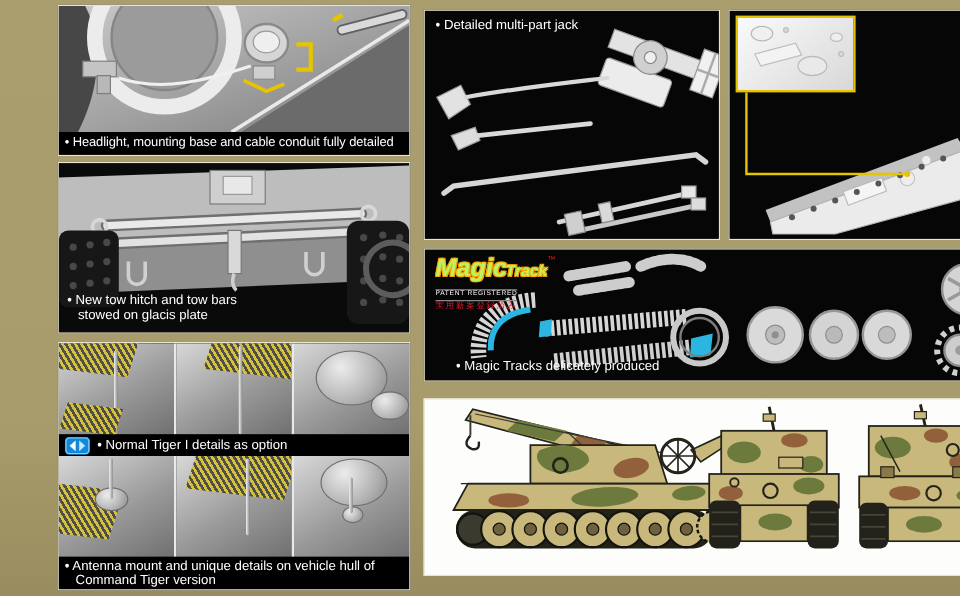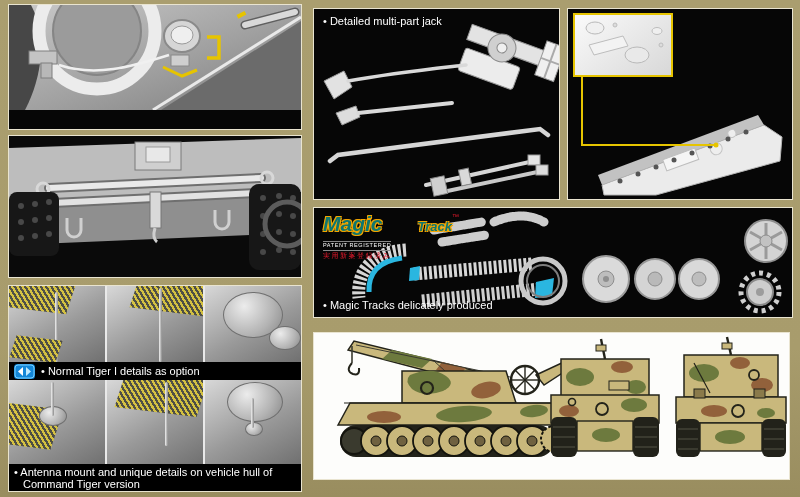--- a/index.html
+++ b/index.html
@@ -1,39 +1,39 @@
 <!DOCTYPE html>
 <html><head>
 <meta charset="utf-8">
 <style>
   html,body{margin:0;padding:0;}
   .page{position:relative;width:800px;height:497px;overflow:hidden;
         background:linear-gradient(180deg,#aa9e6f 0%,#a89c6c 70%,#998d5f 100%);
         font-family:"Liberation Sans",sans-serif;}
-  .panel{position:absolute;background:#060606;border:1px solid #e9e4d0;box-sizing:border-box;overflow:hidden;}
+  .panel{position:absolute;background:#060606;border:1px solid #e9e4d0;box-sizing:border-box;overflow:hidden;margin-left:40px;}
   .panel.white{background:#fdfdfb;}
   .art{position:absolute;left:0;top:0;}
   .capbar{position:absolute;left:0;right:0;bottom:0;background:#000;color:#fff;
           font-size:10.8px;letter-spacing:-0.1px;white-space:nowrap;padding:3px 5px 4px;}
   .cap{position:absolute;color:#fff;font-size:11px;line-height:1.2;}
   .b{padding-left:9px;text-indent:-9px;margin-bottom:2px;}
   
   .row{position:absolute;left:0;right:0;display:flex;}
   .cell{flex:1;position:relative;overflow:hidden;background:linear-gradient(150deg,#d8d8d8 0%,#9a9a9a 55%,#707070 100%);}
   .cell+.cell{border-left:2px solid #e9e9e9;}
   .mesh{position:absolute;background:repeating-linear-gradient(45deg,#d6c23c 0 2px,#4a4a40 2px 4px);transform:skew(-18deg,7deg);opacity:.95;}
   .rod{position:absolute;width:3px;background:linear-gradient(90deg,#f2f2f2,#8a8a8a);border-radius:2px;}
   .dome{position:absolute;border-radius:50%;background:radial-gradient(circle at 35% 30%,#ececec,#b3b3b3 60%,#868686);border:1px solid #6f6f6f;}
   .optbar{position:absolute;left:0;right:0;background:#000;color:#fff;display:flex;align-items:center;gap:6px;padding:0 5px;box-sizing:border-box;}
   
   .mt-logo{position:absolute;left:9px;top:5px;line-height:1;}
-  .mt-main{font-style:italic;font-weight:bold;color:#0f766e;
+  .mt-main{font-style:italic;font-weight:bold;color:#bef264;
            text-shadow:-1px -1px 0 #f2a600,1px -1px 0 #f2a600,-1px 1px 0 #f2a600,1px 1px 0 #f2a600;}
   .mt-magic{font-size:21px;}
-  .mt-track{font-size:13px;margin-left:-1px;padding-left:36px;}
+  .mt-track{font-size:13px;margin-left:-1px;}
   .mt-tm{font-size:7px;color:#e8192c;vertical-align:top;}
   .mt-patent{font-size:5.5px;color:#fff;letter-spacing:.6px;margin-top:2px;border-top:1px solid #888;border-bottom:1px solid #888;padding:1px 0;display:inline-block;}
   .mt-cjk{font-size:7px;color:#e8192c;letter-spacing:1.5px;margin-top:1px;}
   .inset{position:absolute;left:5px;top:4px;width:100px;height:64px;border:2px solid #e6c400;
          background:linear-gradient(140deg,#fafafa,#d8d8d8);box-sizing:border-box;}
 </style>
 </head>
 <body>
 
 <div class="page">
@@ -58,20 +58,21 @@
       <rect x="20" y="46" width="28" height="13" fill="#c4c4c4" stroke="#7e7e7e"></rect>
       <rect x="32" y="58" width="11" height="15" fill="#b8b8b8" stroke="#7e7e7e"></rect>
       <path d="M50,60 C86,72 122,62 160,50" stroke="#f0f0f0" stroke-width="2.5" fill="none"></path>
       <rect x="162" y="50" width="18" height="11" fill="#cfcfcf" stroke="#8a8a8a"></rect>
       <ellipse cx="173" cy="31" rx="18" ry="16" fill="#d6d6d6" stroke="#8a8a8a" stroke-width="2"></ellipse>
       <ellipse cx="173" cy="30" rx="11" ry="9" fill="#efefef" stroke="#9a9a9a"></ellipse>
       <path d="M198,32 h12 v21 h-12" fill="none" stroke="#e6c400" stroke-width="3.5"></path>
       <path d="M154,62 l19,9 15,-6" fill="none" stroke="#e6c400" stroke-width="3"></path>
       <rect x="228" y="8" width="9" height="4" fill="#e6c400" transform="rotate(-28 232 10)"></rect>
     </svg>
+    <div class="capbar">• Headlight, mounting base and cable conduit fully detailed</div>
   </div>
 
   <div class="panel" style="left:8px;top:135px;width:294px;height:143px;">
     <svg class="art" width="292" height="141" viewBox="0 0 292 141">
       <rect width="292" height="141" fill="#0a0a0a"></rect>
       <polygon points="0,12 292,2 292,56 0,66" fill="#bdbdbd"></polygon>
       <polygon points="28,66 266,56 266,98 28,108" fill="#8f8f8f"></polygon>
       <rect x="126" y="6" width="46" height="28" fill="#cfcfcf" stroke="#7a7a7a"></rect>
       <rect x="137" y="11" width="24" height="15" fill="#e8e8e8" stroke="#9a9a9a"></rect>
       <line x1="40" y1="52" x2="252" y2="42" stroke="#6f6f6f" stroke-width="10" stroke-linecap="round"></line>
@@ -106,20 +107,23 @@
           <circle cx="284" cy="80" r="3"></circle>
         <circle cx="254" cy="98" r="3"></circle>
           <circle cx="270" cy="96" r="3"></circle>
           <circle cx="284" cy="98" r="3"></circle>
         <circle cx="254" cy="116" r="3"></circle>
           <circle cx="270" cy="114" r="3"></circle>
           <circle cx="284" cy="116" r="3"></circle>
       </g>
       <circle cx="278" cy="88" r="22" fill="none" stroke="#5c5c5c" stroke-width="5"></circle>
     </svg>
+    <div class="cap" style="left:7px;bottom:5px;width:160px;">
+      <div class="b">• New tow hitch and tow bars stowed on glacis plate</div>
+    </div>
   </div>
 
   <div class="panel" style="left:8px;top:285px;width:294px;height:207px;">
     <div class="row" style="top:0;height:76px;">
       <div class="cell">
         <div class="mesh" style="left:-8px;top:-6px;width:70px;height:30px;"></div>
         <div class="rod" style="left:46px;top:6px;height:70px;"></div>
         <div class="mesh" style="left:4px;top:52px;width:46px;height:22px;"></div>
       </div>
       <div class="cell">
@@ -264,21 +268,21 @@
       <circle cx="446" cy="84" r="13" fill="#cdcdcd" stroke="#8a8a8a" stroke-width="2"></circle>
       <circle cx="446" cy="84" r="4" fill="#9c9c9c"></circle>
     </svg>
     <div class="mt-logo">
       <div>
         <span class="mt-main mt-magic">Magic</span><span class="mt-main mt-track">Track</span><span class="mt-tm">™</span>
       </div>
       <div class="mt-patent">PATENT REGISTERED</div>
       <div class="mt-cjk">実用新案登録済み</div>
     </div>
-    <div class="cap" style="left:9px;bottom:5px;white-space:nowrap;text-align:center;">• Magic Tracks delicately produced</div>
+    <div class="cap" style="left:26px;bottom:5px;white-space:nowrap;text-align:center;">• Magic Tracks delicately produced</div>
   </div>
 
   <div class="panel white" style="left:313px;top:332px;width:477px;height:148px;">
     <svg class="art" width="475" height="146" viewBox="0 0 475 146">
       <rect width="475" height="146" fill="#fdfdfb"></rect>
 
       <g>
 
         <polygon points="170,40 40,8 34,17 166,52" fill="#c9b87c" stroke="#23231a" stroke-width="1.4"></polygon>
         <polygon points="78,17 118,26 108,35 68,26" fill="#6d7a3e"></polygon>

